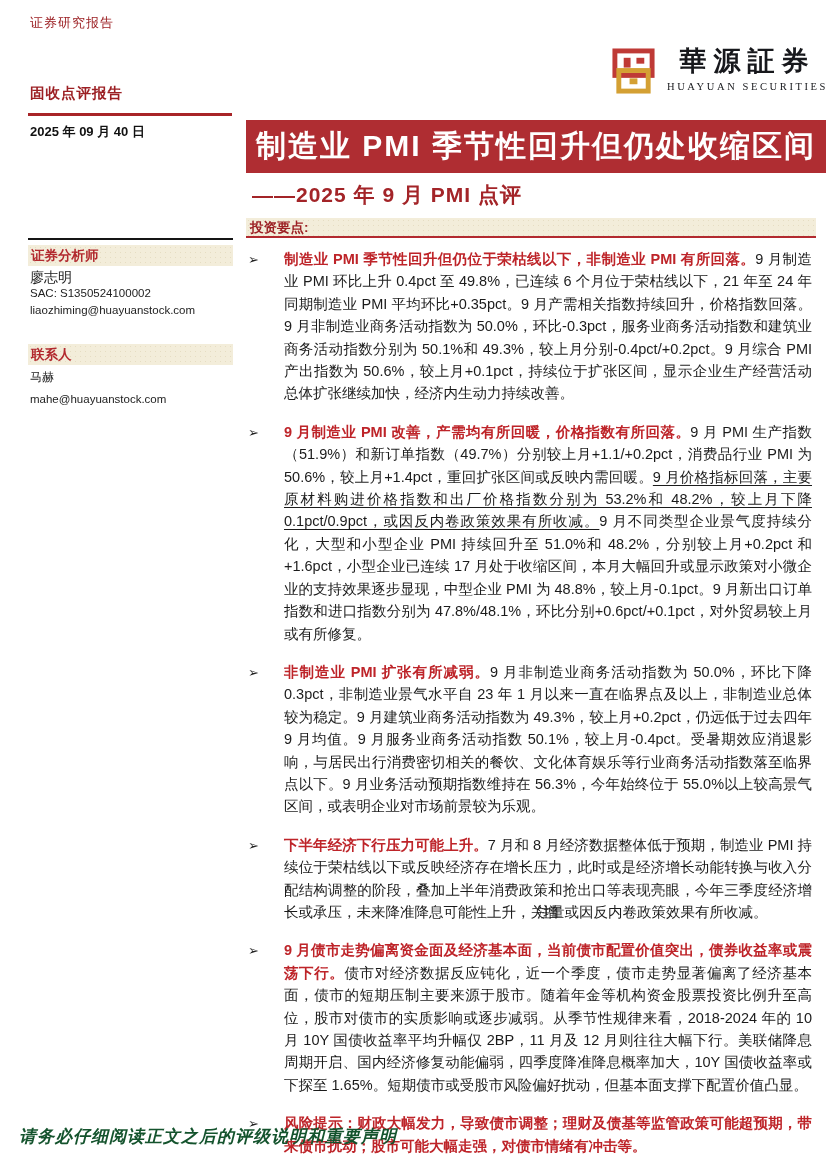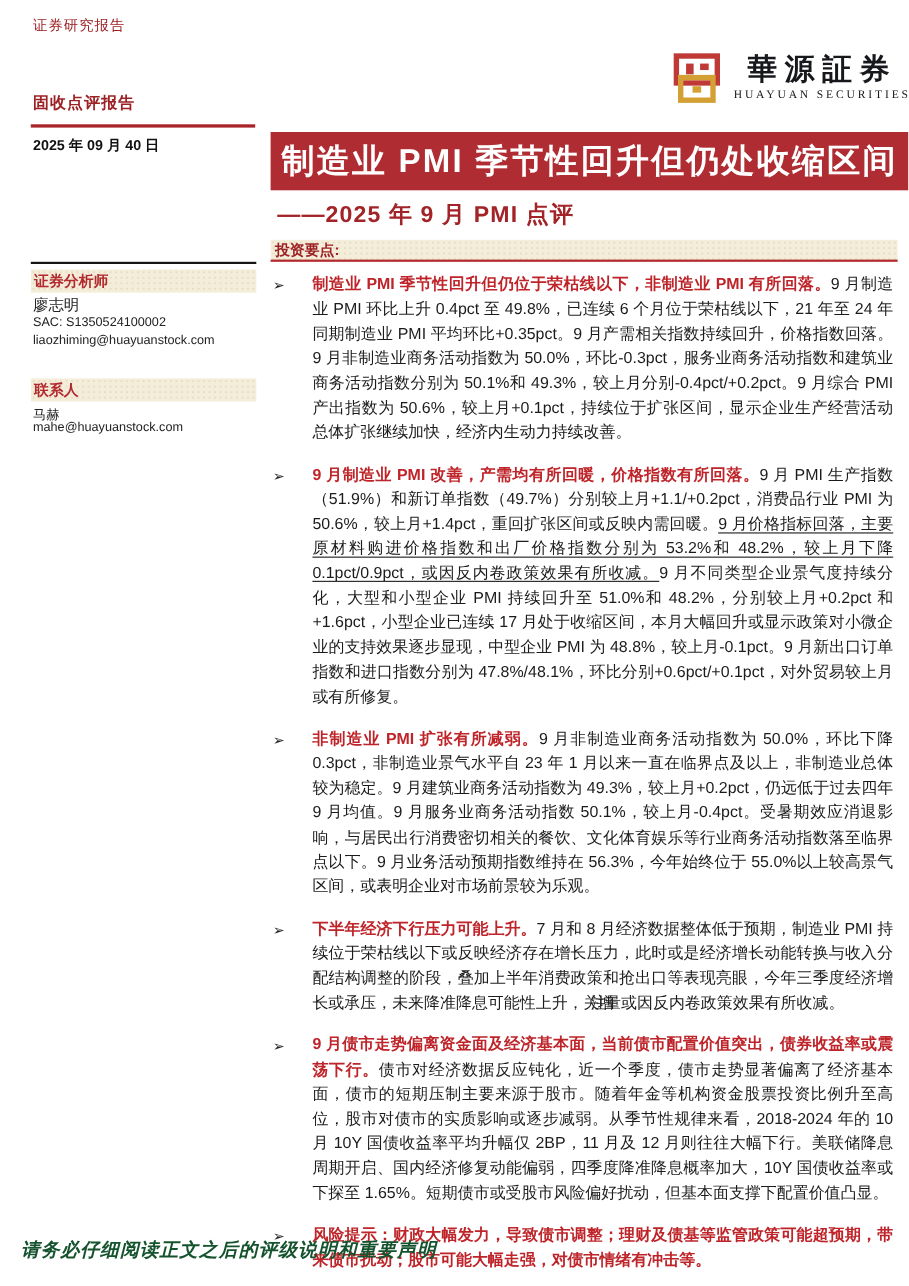--- a/index.html
+++ b/index.html
@@ -9,21 +9,21 @@
   }
   
   .report-type{position:absolute;left:30px;top:14px;font-size:13px;font-weight:normal;color:#9c2024;letter-spacing:1px;}
   .category{position:absolute;left:30px;top:84px;font-size:14.5px;font-weight:bold;color:#9c2024;letter-spacing:1px;}
   .cat-redline{position:absolute;left:28px;top:113px;width:204px;height:3px;background:#a82428;}
   .date{position:absolute;left:30px;top:123px;font-size:13px;font-weight:bold;color:#111;}
   
   .brand{position:absolute;left:610px;top:48px;display:flex;align-items:flex-start;}
   .brand-seal{width:47px;height:47px;margin-right:10px;}
   .brand-names{display:flex;flex-direction:column;align-items:center;}
-  .brand-cn{font-family:Liberation Serif, serif;font-size:27px;font-weight:bold;color:#17181c;letter-spacing:7px;white-space:nowrap;line-height:30px;}
+  .brand-cn{font-family:Liberation Mono, monospace;font-size:27px;font-weight:bold;color:#17181c;letter-spacing:7px;white-space:nowrap;line-height:30px;}
   .brand-en{font-family:"Liberation Serif",serif;font-size:10.5px;color:#17181c;letter-spacing:2.6px;margin-top:3px;white-space:nowrap;}
   
   .title-banner{
     position:absolute;left:246px;top:120px;right:0;height:53px;background:#af2d32;
     color:#ffffff;font-size:30px;font-weight:bold;letter-spacing:2px;
     display:flex;align-items:center;justify-content:center;white-space:nowrap;
   }
   .subtitle{position:absolute;left:252px;top:181px;font-size:21px;font-weight:600;color:#a32428;letter-spacing:1px;}
   .keypoints{
     position:absolute;left:246px;top:218px;width:570px;height:20px;
@@ -38,21 +38,21 @@
     background-image:radial-gradient(#e6ddc2 0.8px,transparent 0.8px);background-size:5px 5px;
     font-size:13.5px;font-weight:bold;color:#b2292e;line-height:21px;padding-left:3px;box-sizing:border-box;
   }
   .strip-analyst{top:245px;}
   .strip-contact{top:344px;}
   .side-text{position:absolute;left:30px;font-size:11.5px;color:#222;white-space:nowrap;}
   .t-name{top:269px;font-size:14px;text-align:center;}
   .t-sac{top:287px;font-family:"Liberation Sans",sans-serif;}
   .t-email{top:304px;}
   .t-cname{top:369px;font-size:12px;}
-  .t-cemail{top:383px;}
+  .t-cemail{top:393px;}
   
   .bullets{position:absolute;left:248px;top:248px;width:564px;}
   .bullet-row{display:flex;margin-bottom:16px;}
   .bullet-marker{width:36px;flex:0 0 36px;font-size:13px;color:#222;line-height:22px;padding-top:1px;}
   .bullet-text{margin:0;flex:1;font-size:14.5px;line-height:22.4px;text-align:justify;color:#1b1b1b;}
   .seg-lead{color:#be2429;font-weight:bold;}
   .seg-underline{text-decoration:underline;text-underline-offset:3px;}
   .seg-overlap{letter-spacing:-0.55em;padding-right:0.55em;}
   
   .footer{position:absolute;left:19px;top:1125px;font-size:17px;font-weight:bold;font-style:italic;color:#14532d;letter-spacing:1px;}

